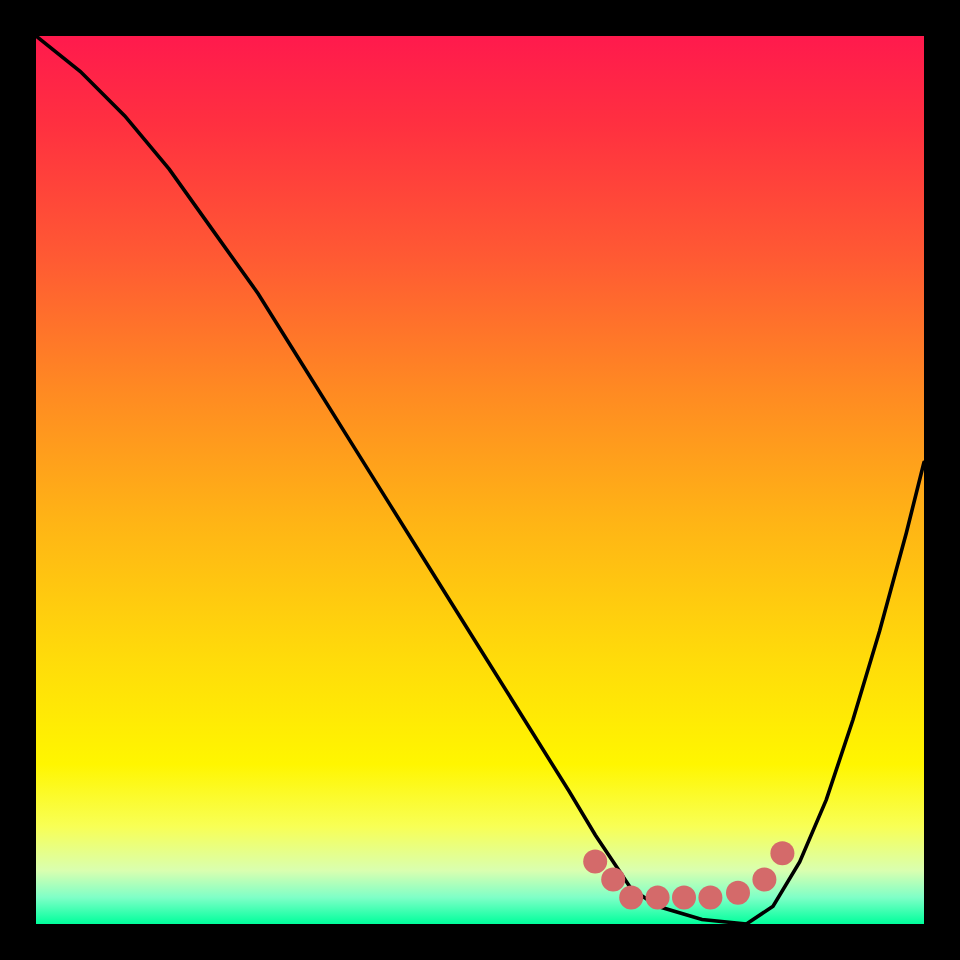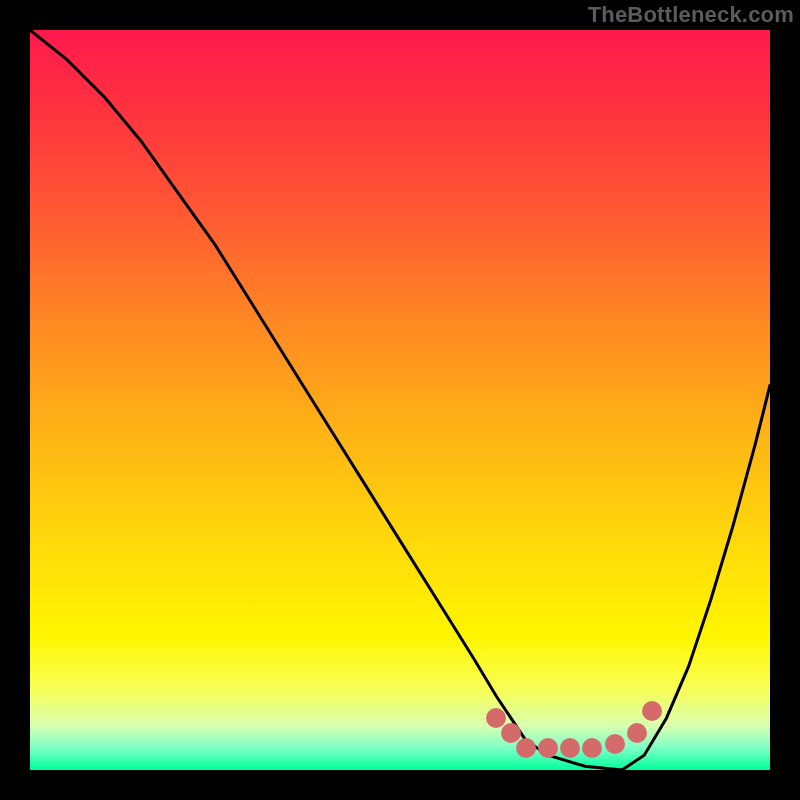--- a/index.html
+++ b/index.html
@@ -67,21 +67,20 @@
     background: #d46a6a;
     border-radius: 50%;
     transform: translate(-50%, -50%);
     z-index: 12;
   }
 </style>
 </head>
 <body>
 
 <div class="frame">
-  <div class="watermark">TheBottleneck.com</div>
 
   <div class="plot-area">
     <div class="gradient"></div>
     <svg class="curves" viewBox="0 0 740 740" preserveAspectRatio="none">
       <path id="left-curve-path" fill="none" stroke="#000" stroke-width="3" stroke-linecap="round" d="M0.0 0.0 L37.0 29.6 L74.0 66.6 L111.0 111.0 L148.0 162.8 L185.0 214.6 L222.0 273.8 L259.0 333.0 L296.0 392.2 L333.0 451.4 L370.0 510.6 L407.0 569.8 L444.0 629.0 L466.2 666.0 L481.0 688.2 L495.8 710.4 L518.0 725.2 L555.0 736.3 L592.0 740.0"></path>
       <path id="right-curve-path" fill="none" stroke="#000" stroke-width="3" stroke-linecap="round" d="M592.0 740.0 L614.2 725.2 L636.4 688.2 L658.6 636.4 L680.8 569.8 L703.0 495.8 L725.2 414.4 L740.0 355.2"></path>
     </svg>
     <div id="marker-container">
         <div class="marker" style="left: 466.2px; top: 688.2px;"></div>
         <div class="marker" style="left: 481px; top: 703px;"></div>

